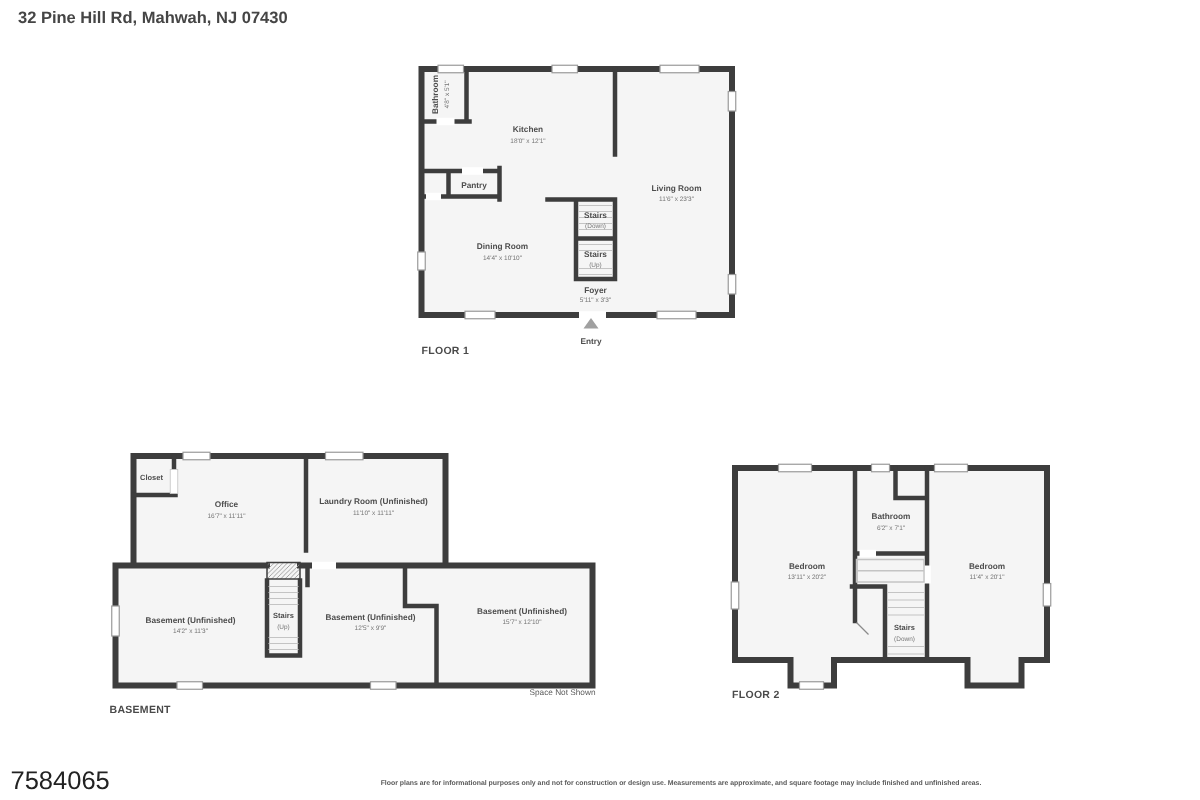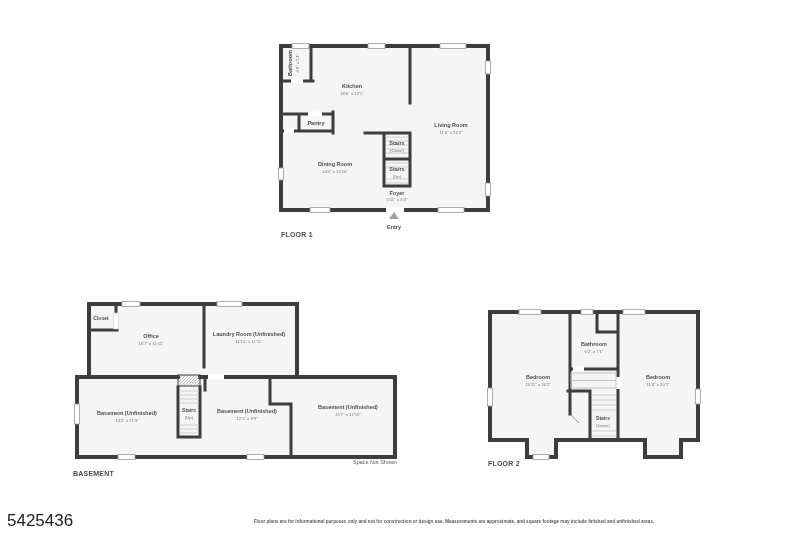--- a/index.html
+++ b/index.html
@@ -23,20 +23,21 @@
   .gap{fill:#ffffff;stroke:none;}
   .tread{stroke:#c4c4c4;stroke-width:.8;}
   .lightline{stroke:#c4c4c4;stroke-width:1;fill:none;}
   .roomfill{fill:#f5f5f5;}
 </style>
 </head>
 <body>
 
 <div class="page">
 
+  <div class="title">32 Pine Hill Rd, Mahwah, NJ 07430</div>
 
   <svg class="plan" style="left:270px;top:38px" width="240" height="200" viewBox="270 38 240 200">
     <rect class="roomfill" x="281" y="46" width="206" height="164"></rect>
 
     <path class="wall wout" d="M281,46 H488 V210 H281 Z"></path>
 
     <path class="wall win" d="M311,46 V81 M281,81 H313
              M410,46 V103
              M281,114 H333 M281,131 H333 M299,114 V131 M333,112 V133
              M365,133 H410 M384,133 V186 M410,133 V186 M384,186 H410 M384,159 H410"></path>
@@ -169,16 +170,16 @@
     <text class="rdims" x="538" y="386" text-anchor="middle">13'11" x 20'2"</text>
     <text class="rname" x="658" y="379" text-anchor="middle">Bedroom</text>
     <text class="rdims" x="658" y="386" text-anchor="middle">11'4" x 20'1"</text>
     <text class="rname" x="594" y="346" text-anchor="middle">Bathroom</text>
     <text class="rdims" x="594" y="353" text-anchor="middle">6'2" x 7'1"</text>
     <text class="rname" x="603" y="420" text-anchor="middle" style="font-size:5px">Stairs</text>
     <text class="rdims" x="603" y="427" text-anchor="middle">(Down)</text>
   </svg>
   <div class="plan-label" style="left:488px;top:460px">FLOOR 2</div>
 
-  <div class="listing-id">5425436</div>
+  <div class="listing-id">7584065</div>
   <div class="disclaimer">Floor plans are for informational purposes only and not for construction or design use. Measurements are approximate, and square footage may include finished and unfinished areas.</div>
 
 </div>
 
 </body></html>

